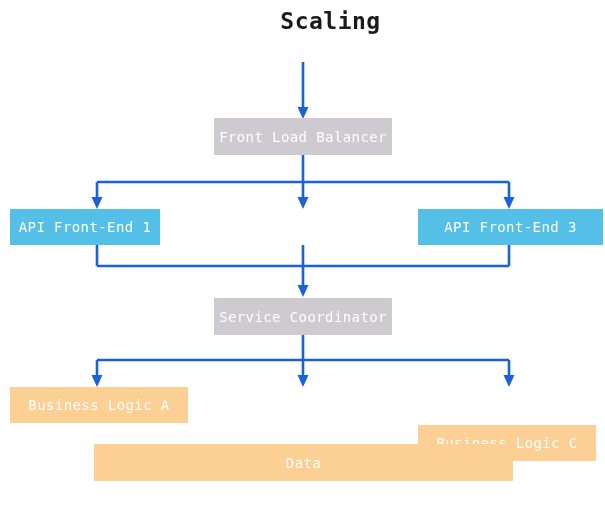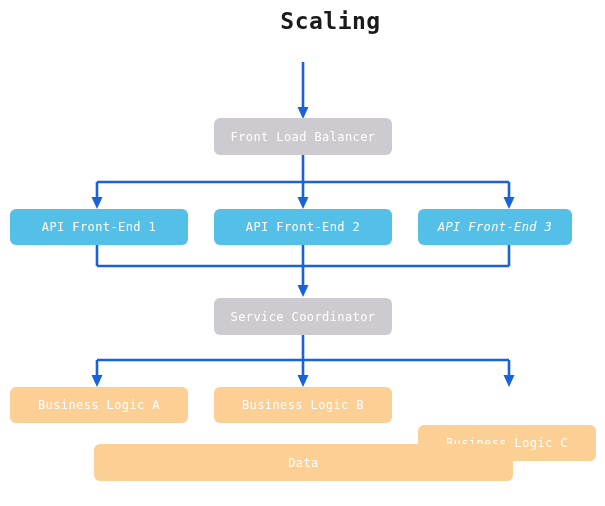--- a/index.html
+++ b/index.html
@@ -20,25 +20,24 @@
     color:#1a1a1a;
     letter-spacing:0.5px;
     padding-left:28px;
   }
 
   .node{
     position:absolute;
     display:flex;align-items:center;justify-content:center;
     color:#ffffff;
     font-family:"DejaVu Sans Mono","Liberation Mono",monospace;
-    font-size:12px;
+    font-size:14px;
     letter-spacing:0.4px;
     box-sizing:border-box;
     white-space:nowrap;
-    border-radius:6px;
   }
   .gray{background:#cdcbd0;}
   .cyan{background:#54c0e8;}
   .orange{background:#fccf94;}
 
   svg.wires{position:absolute;left:0;top:0;width:605px;height:506px;overflow:visible;}
   .wire{stroke:#1a62d8;stroke-width:2.6;fill:none;}
   .head{fill:#1a62d8;}
 </style>
 </head>
@@ -81,39 +80,33 @@
       <path class="head" d="M97,387 L91.5,375 L102.5,375 Z"></path>
       <path class="head" d="M303,387 L297.5,375 L308.5,375 Z"></path>
       <path class="head" d="M509,387 L503.5,375 L514.5,375 Z"></path>
     </g>
   </svg>
 
   <div class="node gray" style="left:214px;top:118px;width:178px;height:37px;">
     <span>Front Load Balancer</span>
   </div>
 
-  <div class="node cyan" style="left:10px;top:209px;width:178px;height:36px;justify-content:center;">
+  <div class="node cyan" style="left:10px;top:209px;width:150px;height:36px;justify-content:center;">
     <span>API Front-End 1</span>
   </div>
-  <div class="node cyan" style="left:214px;top:209px;width:178px;height:36px;">
-    <span>API Front-End 2</span>
-  </div>
-  <div class="node cyan" style="left:418px;top:209px;width:154px;height:36px;font-style:italic;">
+  <div class="node cyan" style="left:418px;top:209px;width:185px;height:36px;">
     <span>API Front-End 3</span>
   </div>
 
   <div class="node orange" style="left:10px;top:387px;width:178px;height:36px;">
     <span>Business Logic A</span>
   </div>
 
   <div class="node gray" style="left:214px;top:298px;width:178px;height:37px;">
     <span>Service Coordinator</span>
-  </div>
-  <div class="node orange" style="left:214px;top:387px;width:178px;height:36px;">
-    <span>Business Logic B</span>
   </div>
   <div class="node orange" style="left:418px;top:387px;width:178px;height:36px;margin-top:38px;">
     <span>Business Logic C</span>
   </div>
 
   <div class="node orange" style="left:94px;top:444px;width:419px;height:37px;">
     <span>Data</span>
   </div>
 
 </div>

